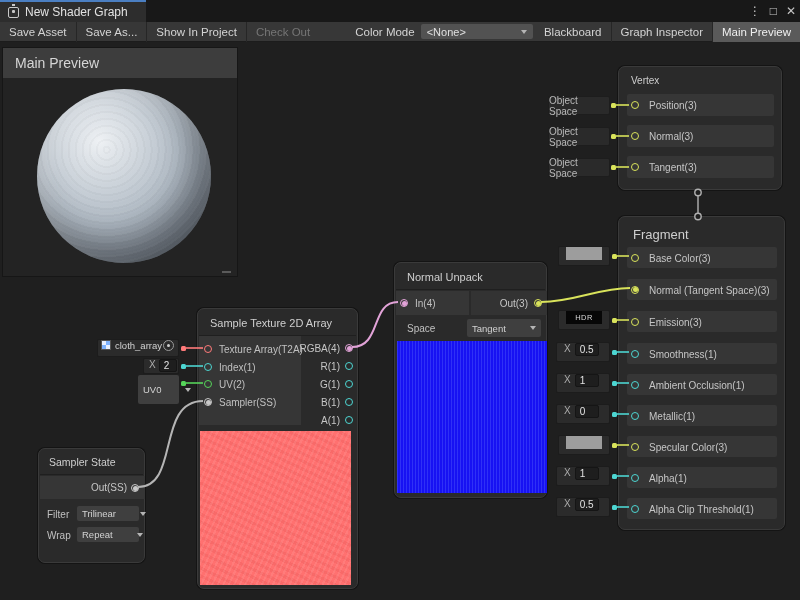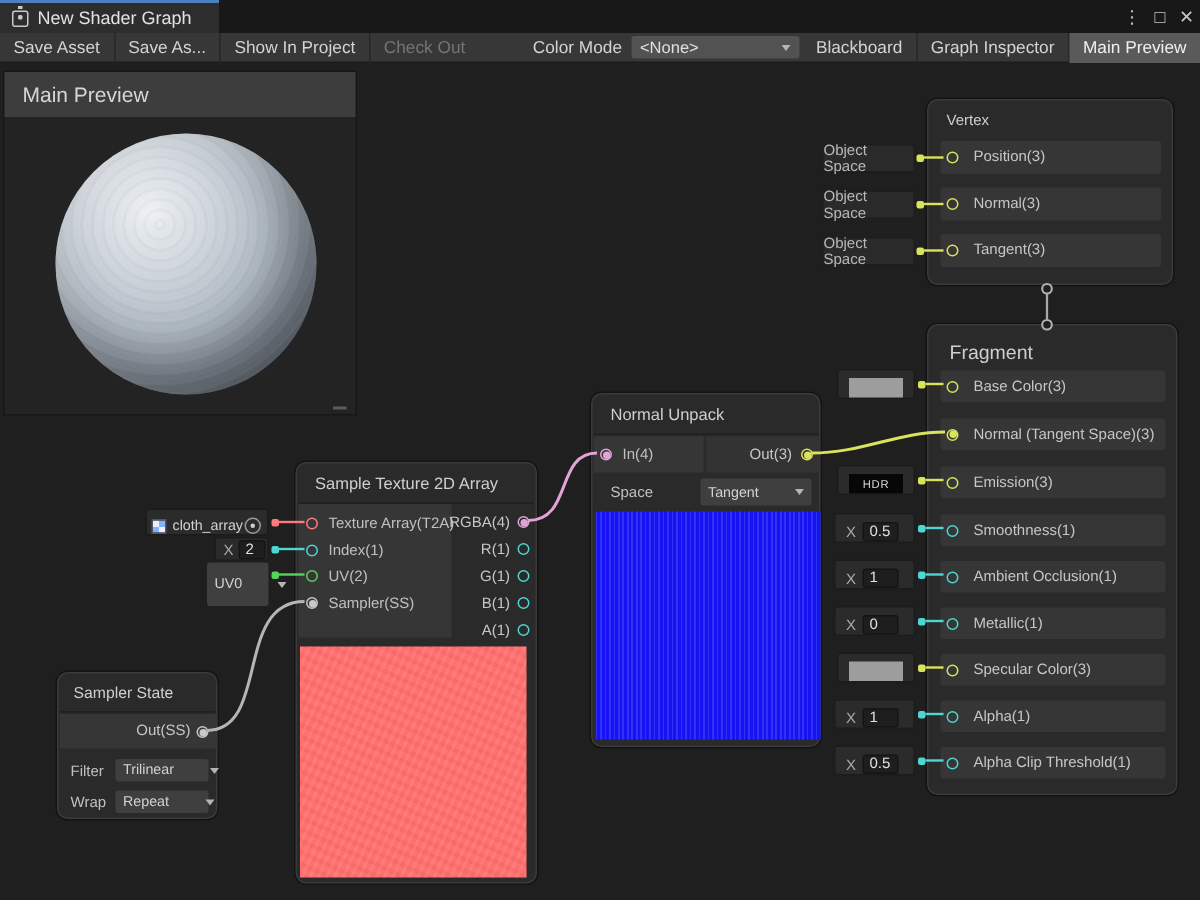--- a/index.html
+++ b/index.html
@@ -52,21 +52,21 @@
   .slot{position:absolute;background:#363636;border-radius:2px;}
   .slot-label{position:absolute;left:22px;top:50%;transform:translateY(-50%);
               font-size:10px;color:#c6c6c6;white-space:nowrap;}
   .port{position:absolute;width:8px;height:8px;border-radius:50%;border:1.5px solid currentColor;background:transparent;}
   .port.in-slot{left:4px;top:50%;margin-top:-4px;}
   .port.filled::after{content:"";position:absolute;inset:0.5px;border-radius:50%;background:currentColor;}
   .dot{position:absolute;width:5px;height:5px;border-radius:1.5px;}
   .chip{position:absolute;width:62px;height:19px;background:#2a2a2a;border:1px solid #1d1d1d;border-radius:2px;
         display:flex;align-items:center;justify-content:center;font-size:10px;color:#b8b8b8;}
   .wfield{position:absolute;background:#2b2b2b;border:1px solid #1c1c1c;border-radius:2px;
-          display:flex;align-items:flex-end;}
+          display:flex;align-items:flex-start;}
   .swatch{margin:0 auto;width:36px;height:13px;background:#9d9d9d;}
   .hdr-swatch{margin:0 auto;width:36px;height:13px;background:#070707;display:flex;align-items:center;
               justify-content:center;font-size:7.5px;color:#d8d8d8;letter-spacing:.5px;}
   .xlab{font-size:10px;color:#ababab;margin:0 4px 0 7px;}
   .numbox{width:24px;height:13px;background:#1e1e1e;border:1px solid #151515;border-radius:2px;
           font-size:10px;color:#e2e2e2;padding-left:4px;line-height:12px;}
   .dropdown{background:#3f3f3f;border-radius:2px;display:flex;align-items:center;
             justify-content:space-between;padding:0 5px;color:#d2d2d2;font-size:9.5px;gap:24px;}
   .rowlabel{position:absolute;font-size:10px;color:#c0c0c0;white-space:nowrap;}
   .out-label{position:absolute;font-size:10px;color:#c6c6c6;white-space:nowrap;}
@@ -303,21 +303,21 @@
       <span class="out-label" style="right:18px;top:35px;">Out(3)</span>
       <span class="port filled" style="left:139px;top:36px;color:#d9e35b;"></span>
       <span class="rowlabel" style="left:12px;top:60px;">Space</span>
       <div class="dropdown" style="position:absolute;left:72px;top:56px;width:74px;height:18px;">
         <span>Tangent</span>
         <span class="arrow"></span>
       </div>
       <div class="preview-blue" style="left:2px;top:78px;width:150px;height:152px;"></div>
     </div>
 
-    <div class="node" style="left:38px;top:406px;width:107px;height:98px;">
+    <div class="node" style="left:38px;top:406px;width:107px;height:115px;">
       <span class="node-title" style="left:10px;top:7px;font-size:10.5px;">Sampler State</span>
       <div class="divider" style="top:25px;"></div>
       <div style="position:absolute;left:1px;top:27px;width:105px;height:23px;background:#363636;"></div>
       <span class="out-label" style="right:17px;top:33px;">Out(SS)</span>
       <span class="port filled" style="left:92px;top:35px;color:#c8c8c8;"></span>
       <span class="rowlabel" style="left:8px;top:60px;">Filter</span>
       <div class="dropdown" style="position:absolute;left:38px;top:57px;width:62px;height:15px;">
         <span>Trilinear</span>
         <span class="arrow"></span>
       </div>

